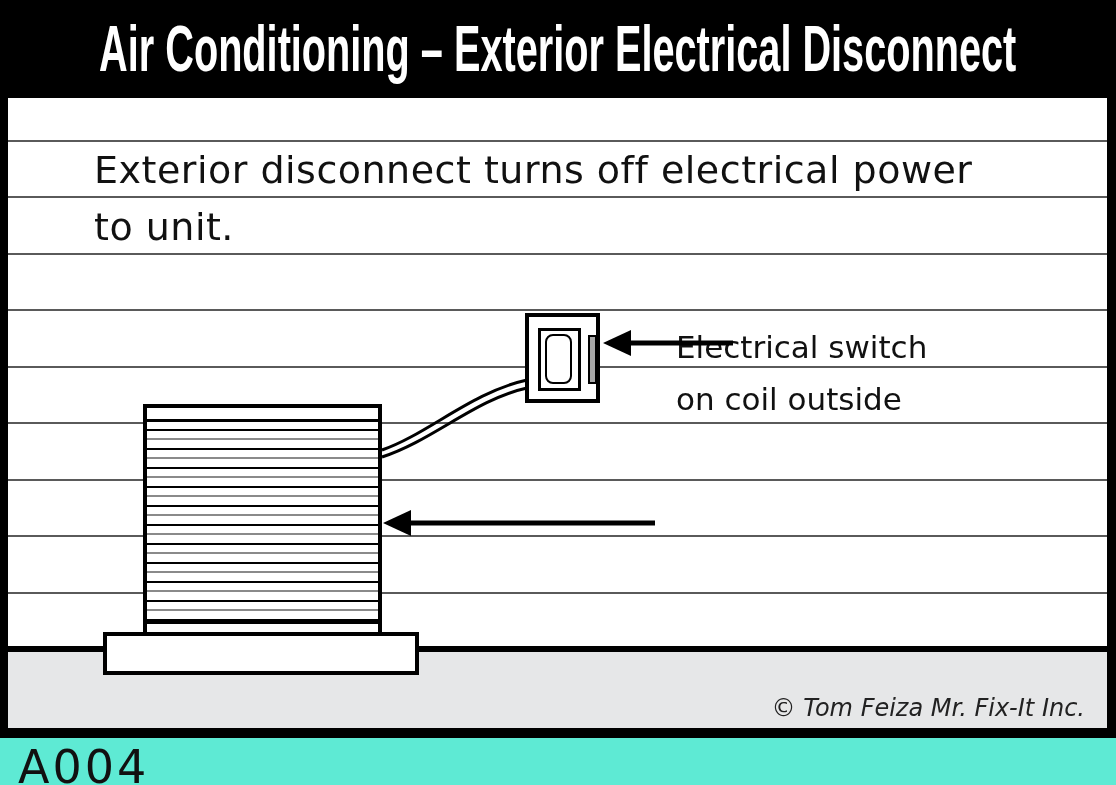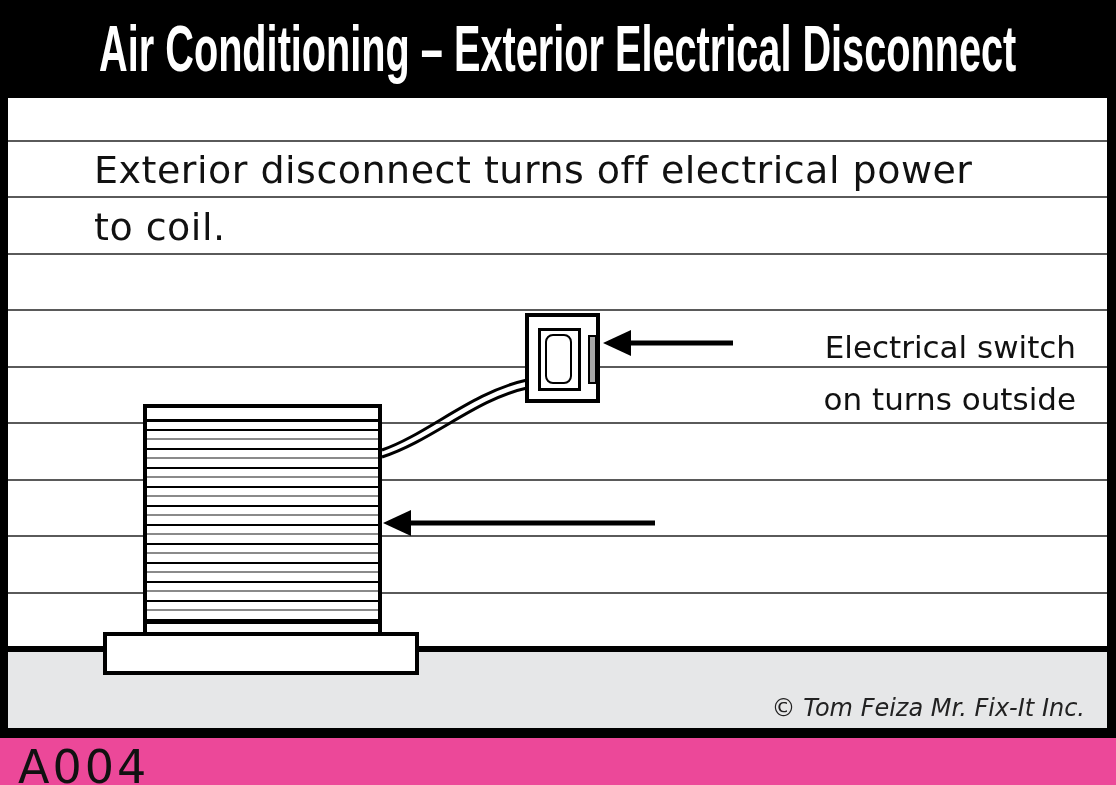--- a/index.html
+++ b/index.html
@@ -1,17 +1,17 @@
 <!DOCTYPE html>
 <html><head>
 <meta charset="utf-8">
 <style>
   html,body{margin:0;padding:0;background:#ffffff;}
   *{box-sizing:border-box;}
-  .stage{position:relative;width:1116px;height:785px;background:#ec4899;
+  .stage{position:relative;width:1116px;height:785px;background:#5eead4;
          font-family:"DejaVu Sans",sans-serif;color:#111;overflow:hidden;}
 
   
   .title-bar{position:absolute;left:0;top:0;width:1116px;height:98px;background:#000;
              display:flex;align-items:center;justify-content:center;overflow:hidden;}
   .title-text{color:#fff;font-family:"Liberation Sans",sans-serif;font-weight:700;
               font-size:64px;white-space:nowrap;transform:scaleX(0.62);letter-spacing:0px;}
 
   
   .diagram{position:absolute;left:0;top:98px;width:1116px;height:640px;background:#fff;
@@ -44,21 +44,21 @@
                 border:2px solid #000;background:#a8a8a8;}
 
   
   .overlay{position:absolute;left:0;top:0;width:1099px;height:630px;pointer-events:none;}
   .overlay.wire-layer{z-index:3;}
   .overlay.arrow-layer{z-index:6;}
 
   
   .intro{position:absolute;left:86px;top:44px;font-size:38px;line-height:57px;
          letter-spacing:0.5px;z-index:2;white-space:nowrap;}
-  .switch-label{position:absolute;left:668px;top:223px;width:400px;text-align:right;
+  .switch-label{position:absolute;left:668px;top:223px;width:400px;text-align:left;
                 font-size:31px;line-height:52px;z-index:2;}
   .unit-label{position:absolute;left:582px;top:401px;width:400px;text-align:center;
               font-size:31px;line-height:50px;z-index:2;}
   .copyright{position:absolute;right:22px;top:596px;font-size:24px;color:#222;z-index:6;font-style:italic;}
   .figure-id{position:absolute;left:18px;top:740px;font-size:46px;letter-spacing:3px;color:#111;}
 </style>
 </head>
 <body>
 
 <div class="stage">
@@ -77,21 +77,21 @@
     <div class="siding" style="top:324px"></div>
     <div class="siding" style="top:381px"></div>
     <div class="siding" style="top:437px"></div>
     <div class="siding" style="top:494px"></div>
 
     <div class="ground-line"></div>
     <div class="ground-fill"></div>
 
     <div class="intro">
       <div>Exterior disconnect turns off electrical power</div>
-      <div>to coil.</div>
+      <div>to unit.</div>
     </div>
 
     <svg class="overlay wire-layer" viewBox="0 0 1099 630" xmlns="http://www.w3.org/2000/svg">
       <path d="M 374 352 C 420 336, 464 294, 519 282" fill="none" stroke="#000" stroke-width="3"></path>
       <path d="M 374 359 C 424 343, 468 301, 519 290" fill="none" stroke="#000" stroke-width="3"></path>
     </svg>
 
     <div class="ac-unit">
       <div class="ac-fins"></div>
     </div>
@@ -110,20 +110,20 @@
         <polygon points="595,245 623,232 623,258" fill="#000"></polygon>
       </g>
       <g>
         <line x1="400" y1="425" x2="647" y2="425" stroke="#000" stroke-width="5"></line>
         <polygon points="375,425 403,412 403,438" fill="#000"></polygon>
       </g>
     </svg>
 
     <div class="switch-label">
       <div>Electrical switch</div>
-      <div>on turns outside</div>
+      <div>on coil outside</div>
     </div>
 
     <div class="copyright">© Tom Feiza Mr. Fix-It Inc.</div>
   </div>
 
   <div class="figure-id">A004</div>
 </div>
 
 </body></html>

